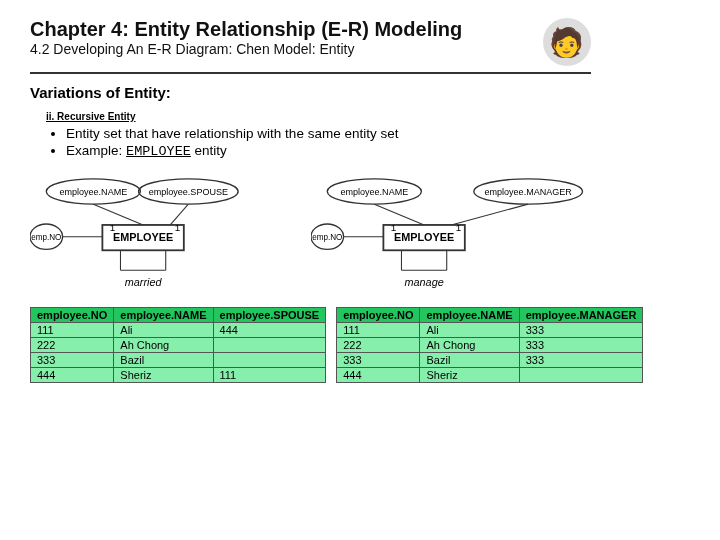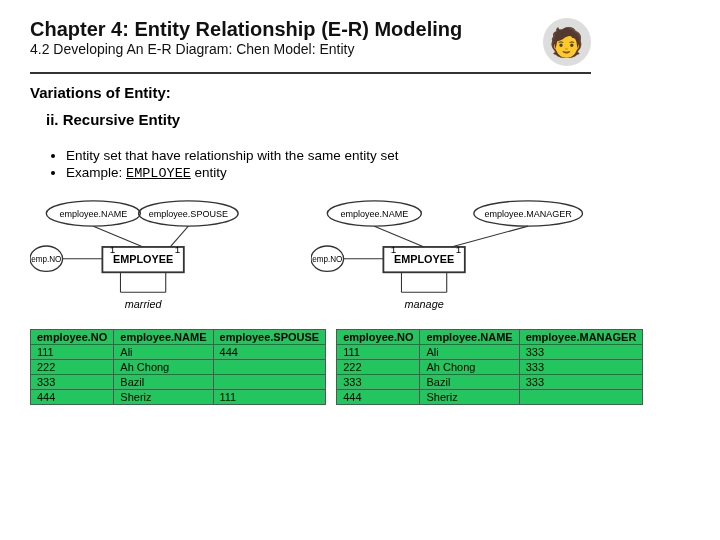--- a/index.html
+++ b/index.html
@@ -49,24 +49,25 @@
     }
     .content {
       margin-top: 8px;
     }
     .variations-title {
       font-size: 15px;
       font-weight: bold;
       margin-bottom: 10px;
     }
     .recursive-title {
-      font-size: 15px;
-      font-weight: bold;
-      margin-bottom: 20px;
+      font-size: 10px;
+      font-weight: bold;
+      margin-bottom: 4px;
       padding-left: 16px;
+      text-decoration: underline;
     }
     .bullet-list {
       padding-left: 36px;
       margin-bottom: 10px;
     }
     .bullet-list li {
       font-size: 13.5px;
       margin-bottom: 2px;
       list-style: disc;
     }
@@ -110,21 +111,21 @@
       border: 1px solid #555;
       padding: 1px 6px;
       white-space: nowrap;
     }
     .db-table th {
       background: #22c55e;
       font-weight: bold;
       text-align: left;
     }
     .db-table td {
-      background: #22c55e;
+      background: #86efac;
     }
   </style>
 </head>
 <body>
 
 <div class="slide">
 
   <div class="header">
     <div class="header-text">
       <h1>Chapter 4: Entity Relationship (E-R) Modeling</h1>

